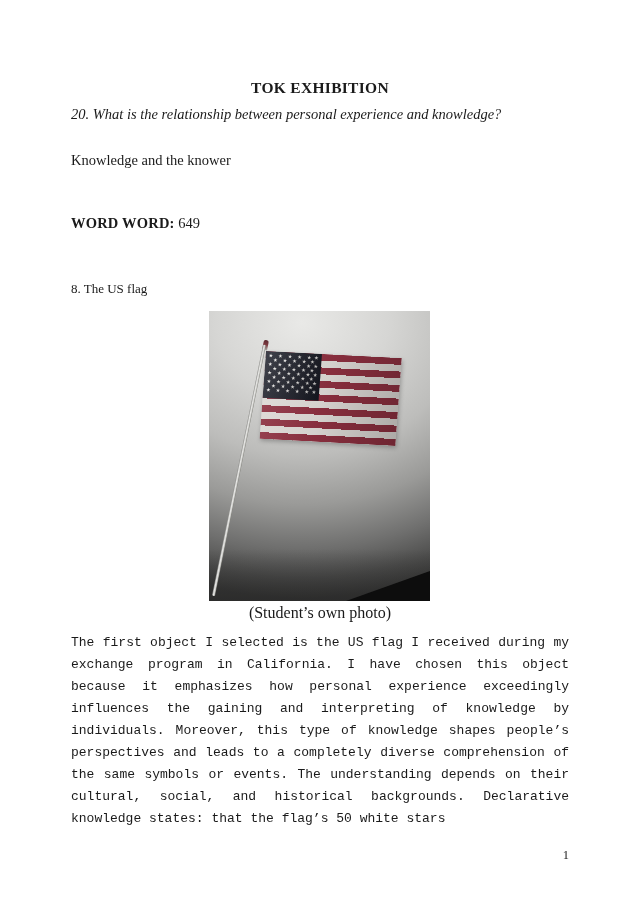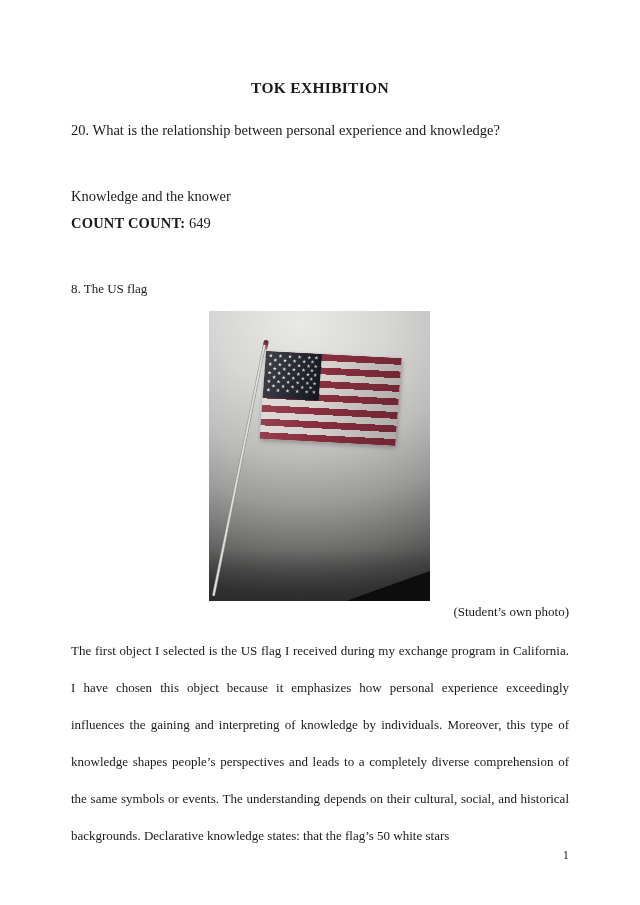--- a/index.html
+++ b/index.html
@@ -37,35 +37,35 @@
     letter-spacing: 0.3px;
     margin: 0;
     position: absolute;
     top: 79px;
     left: 0;
     width: 498px;
   }
 
   .prompt-line {
     position: absolute;
-    top: 121px;
+    top: 105px;
     left: 0;
     width: 498px;
     font-size: 14.5px;
     line-height: 1.3;
+    font-style: italic;
   }
 
   .theme-line {
     position: absolute;
     top: 151px;
     left: 0;
     width: 498px;
     font-size: 14.5px;
     line-height: 1.3;
-    margin-top: 36px;
   }
 
   .wordcount-line {
     position: absolute;
     top: 215px;
     left: 0;
     width: 498px;
     font-size: 14.5px;
   }
   .wordcount-label {
@@ -187,33 +187,34 @@
     top: 0;
     width: 56px;
     height: 47.4px;
   }
 
   .caption {
     position: absolute;
     top: 604px;
     left: 0;
     width: 498px;
-    text-align: right;
-    font-size: 13px;
+    text-align: center;
+    font-size: 16px;
   }
 
   .body-par {
     position: absolute;
     top: 632px;
     left: 0;
     width: 498px;
     font-size: 13px;
     text-align: justify;
-    line-height: 37px;
+    line-height: 22px;
     margin: 0;
+    font-family: Liberation Mono, monospace;
   }
 
   .page-number {
     position: absolute;
     top: 848px;
     left: 0;
     width: 498px;
     text-align: right;
     font-size: 12.5px;
   }
@@ -224,21 +225,21 @@
 <div class="page">
   <div class="content">
 
     <h1 class="doc-title">TOK EXHIBITION</h1>
 
     <div class="prompt-line">20. What is the relationship between personal experience and knowledge?</div>
 
     <div class="theme-line">Knowledge and the knower</div>
 
     <div class="wordcount-line">
-      <span class="wordcount-label">COUNT COUNT:</span><span> </span><span>649</span>
+      <span class="wordcount-label">WORD WORD:</span><span> </span><span>649</span>
     </div>
 
     <div class="object-heading">8. The US flag</div>
 
     <div class="figure">
       <div class="photo">
         <div class="photo-bottom-shade"></div>
         <div class="photo-wedge"></div>
 
         <div class="finial"></div>

